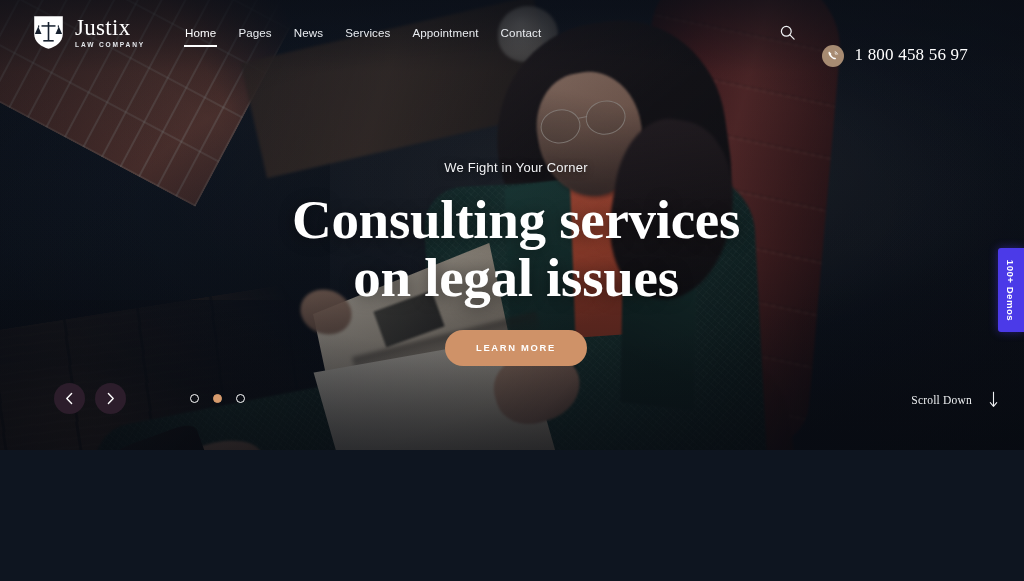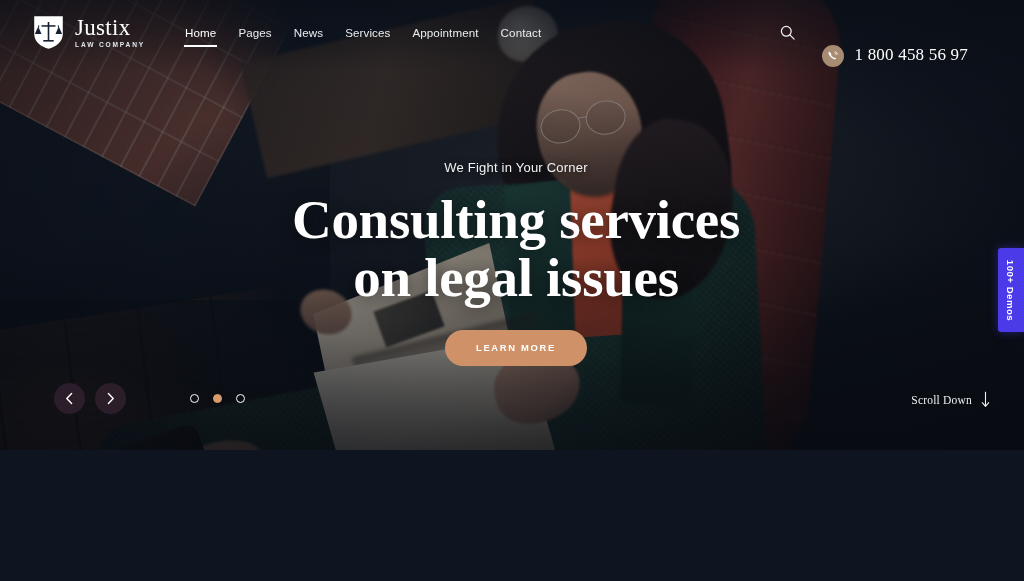--- a/index.html
+++ b/index.html
@@ -383,22 +383,22 @@
     cursor:pointer; margin-right:10px;
   }
   .dots { display:flex; align-items:center; margin-left:54px; gap:14px; }
   .dot {
     width:9px; height:9px; border-radius:50%;
     border:1.6px solid #ffffff; background:transparent; cursor:pointer;
   }
   .dot.active { background:#d79b6d; border-color:#d79b6d; }
 
   .scroll-down {
-    position:absolute; right:34px; bottom:42px; z-index:35;
-    display:flex; align-items:center; gap:9px; cursor:pointer;text-align:right;
+    position:absolute; right:26px; bottom:42px; z-index:35;
+    display:flex; align-items:center; gap:17px; cursor:pointer;text-align:right;
   }
   .scroll-label {
     font-family:"Liberation Serif", serif;
     font-size:11.5px; color:#eef0f2; letter-spacing:0.2px;
   }
 
   
   .demos-tab {
     position:absolute; right:0; top:248px; width:26px; height:84px;
     background:#4b3ae8; z-index:45;

